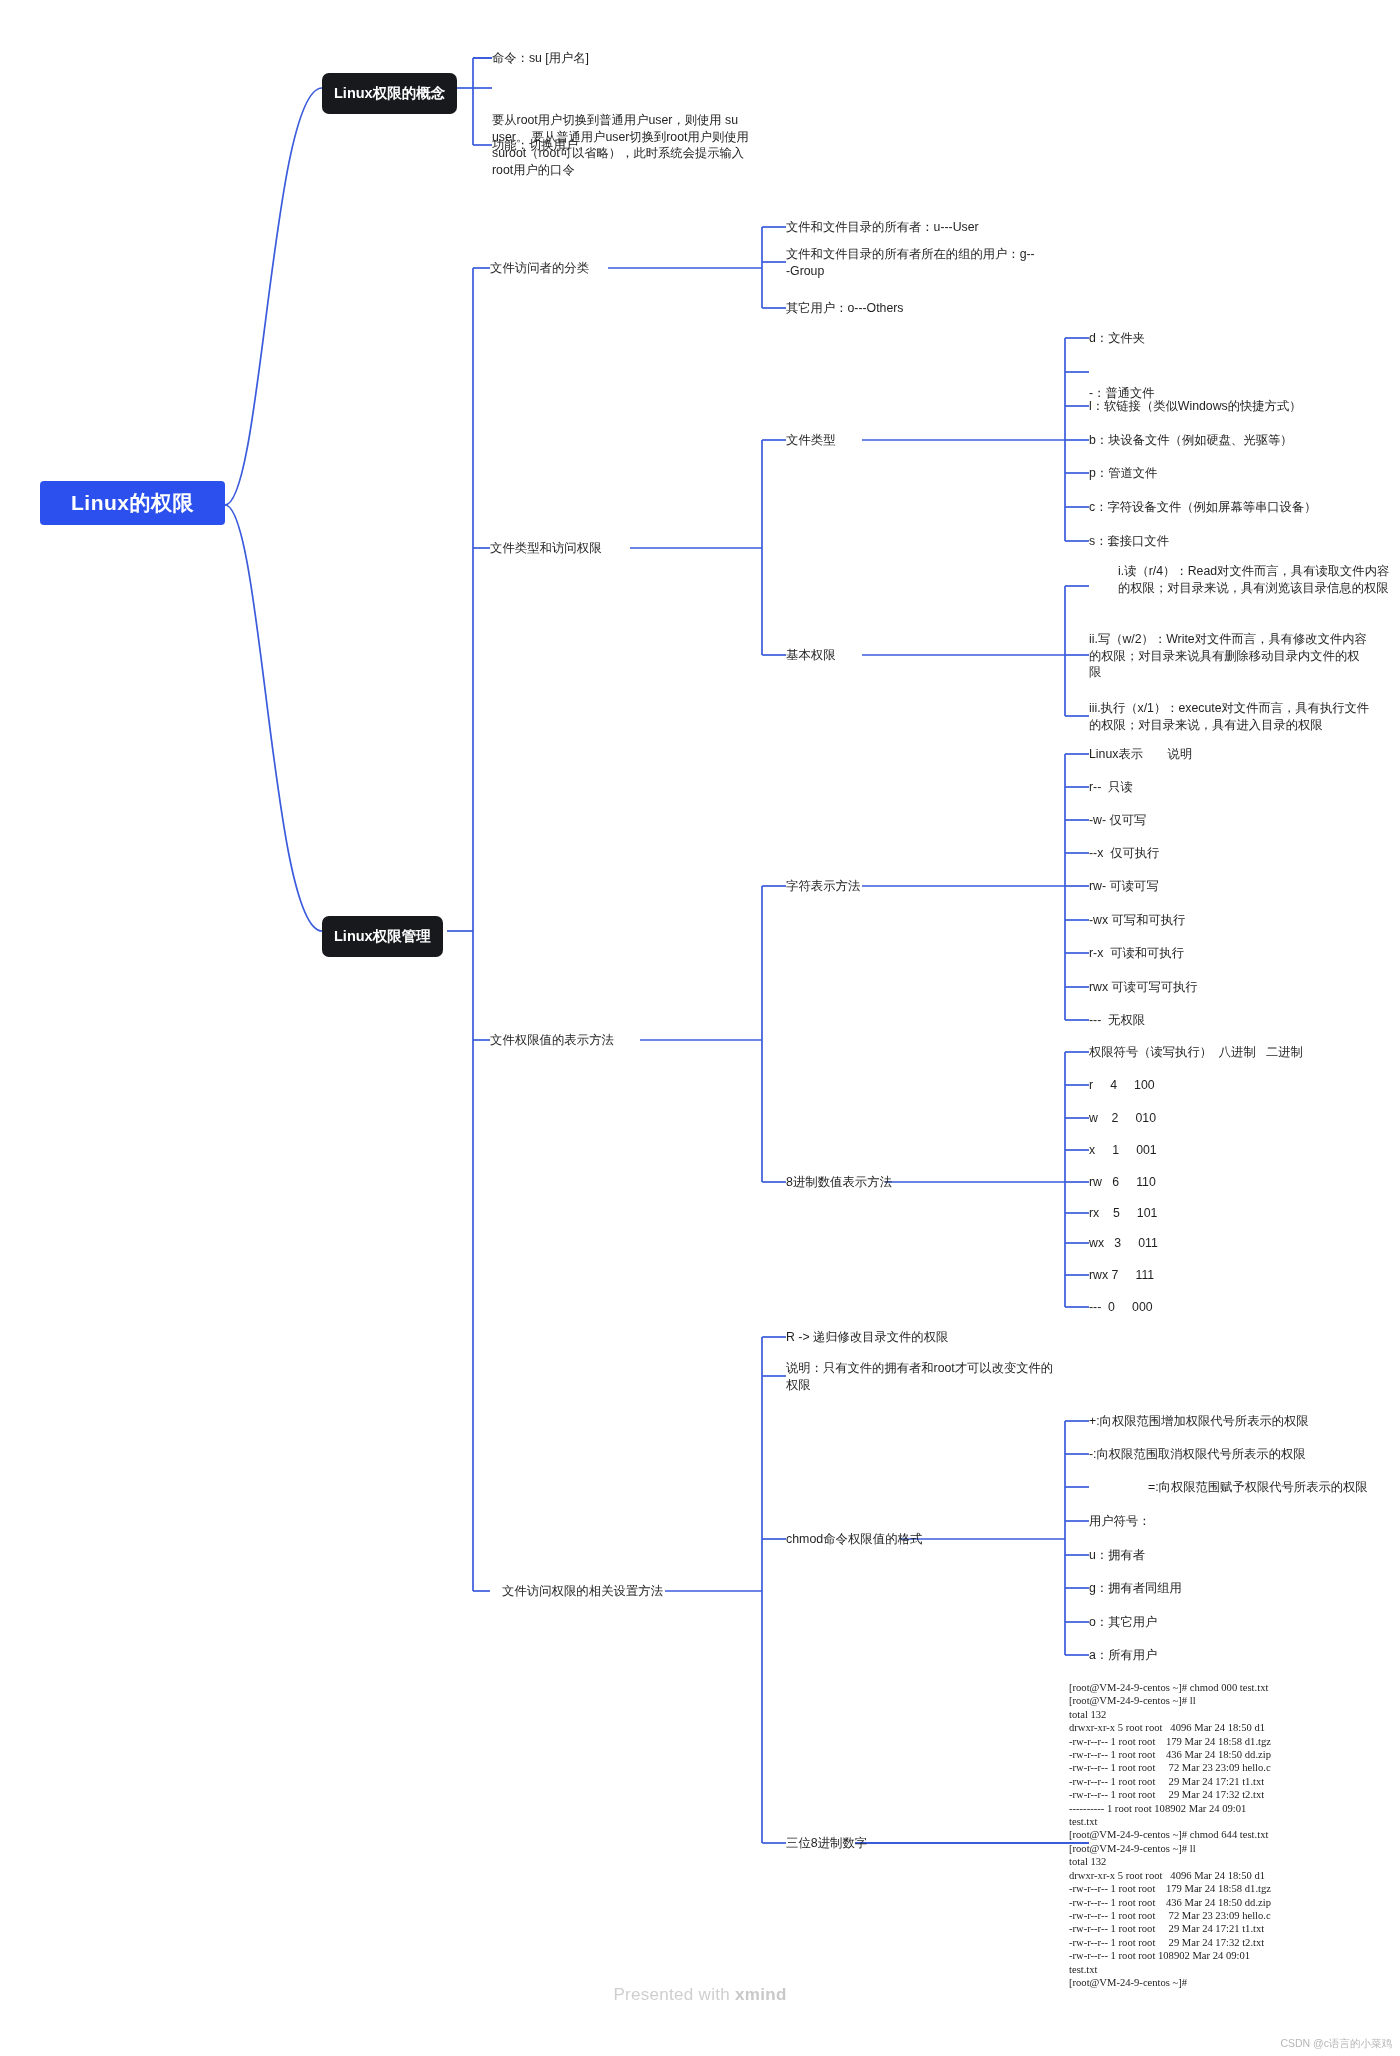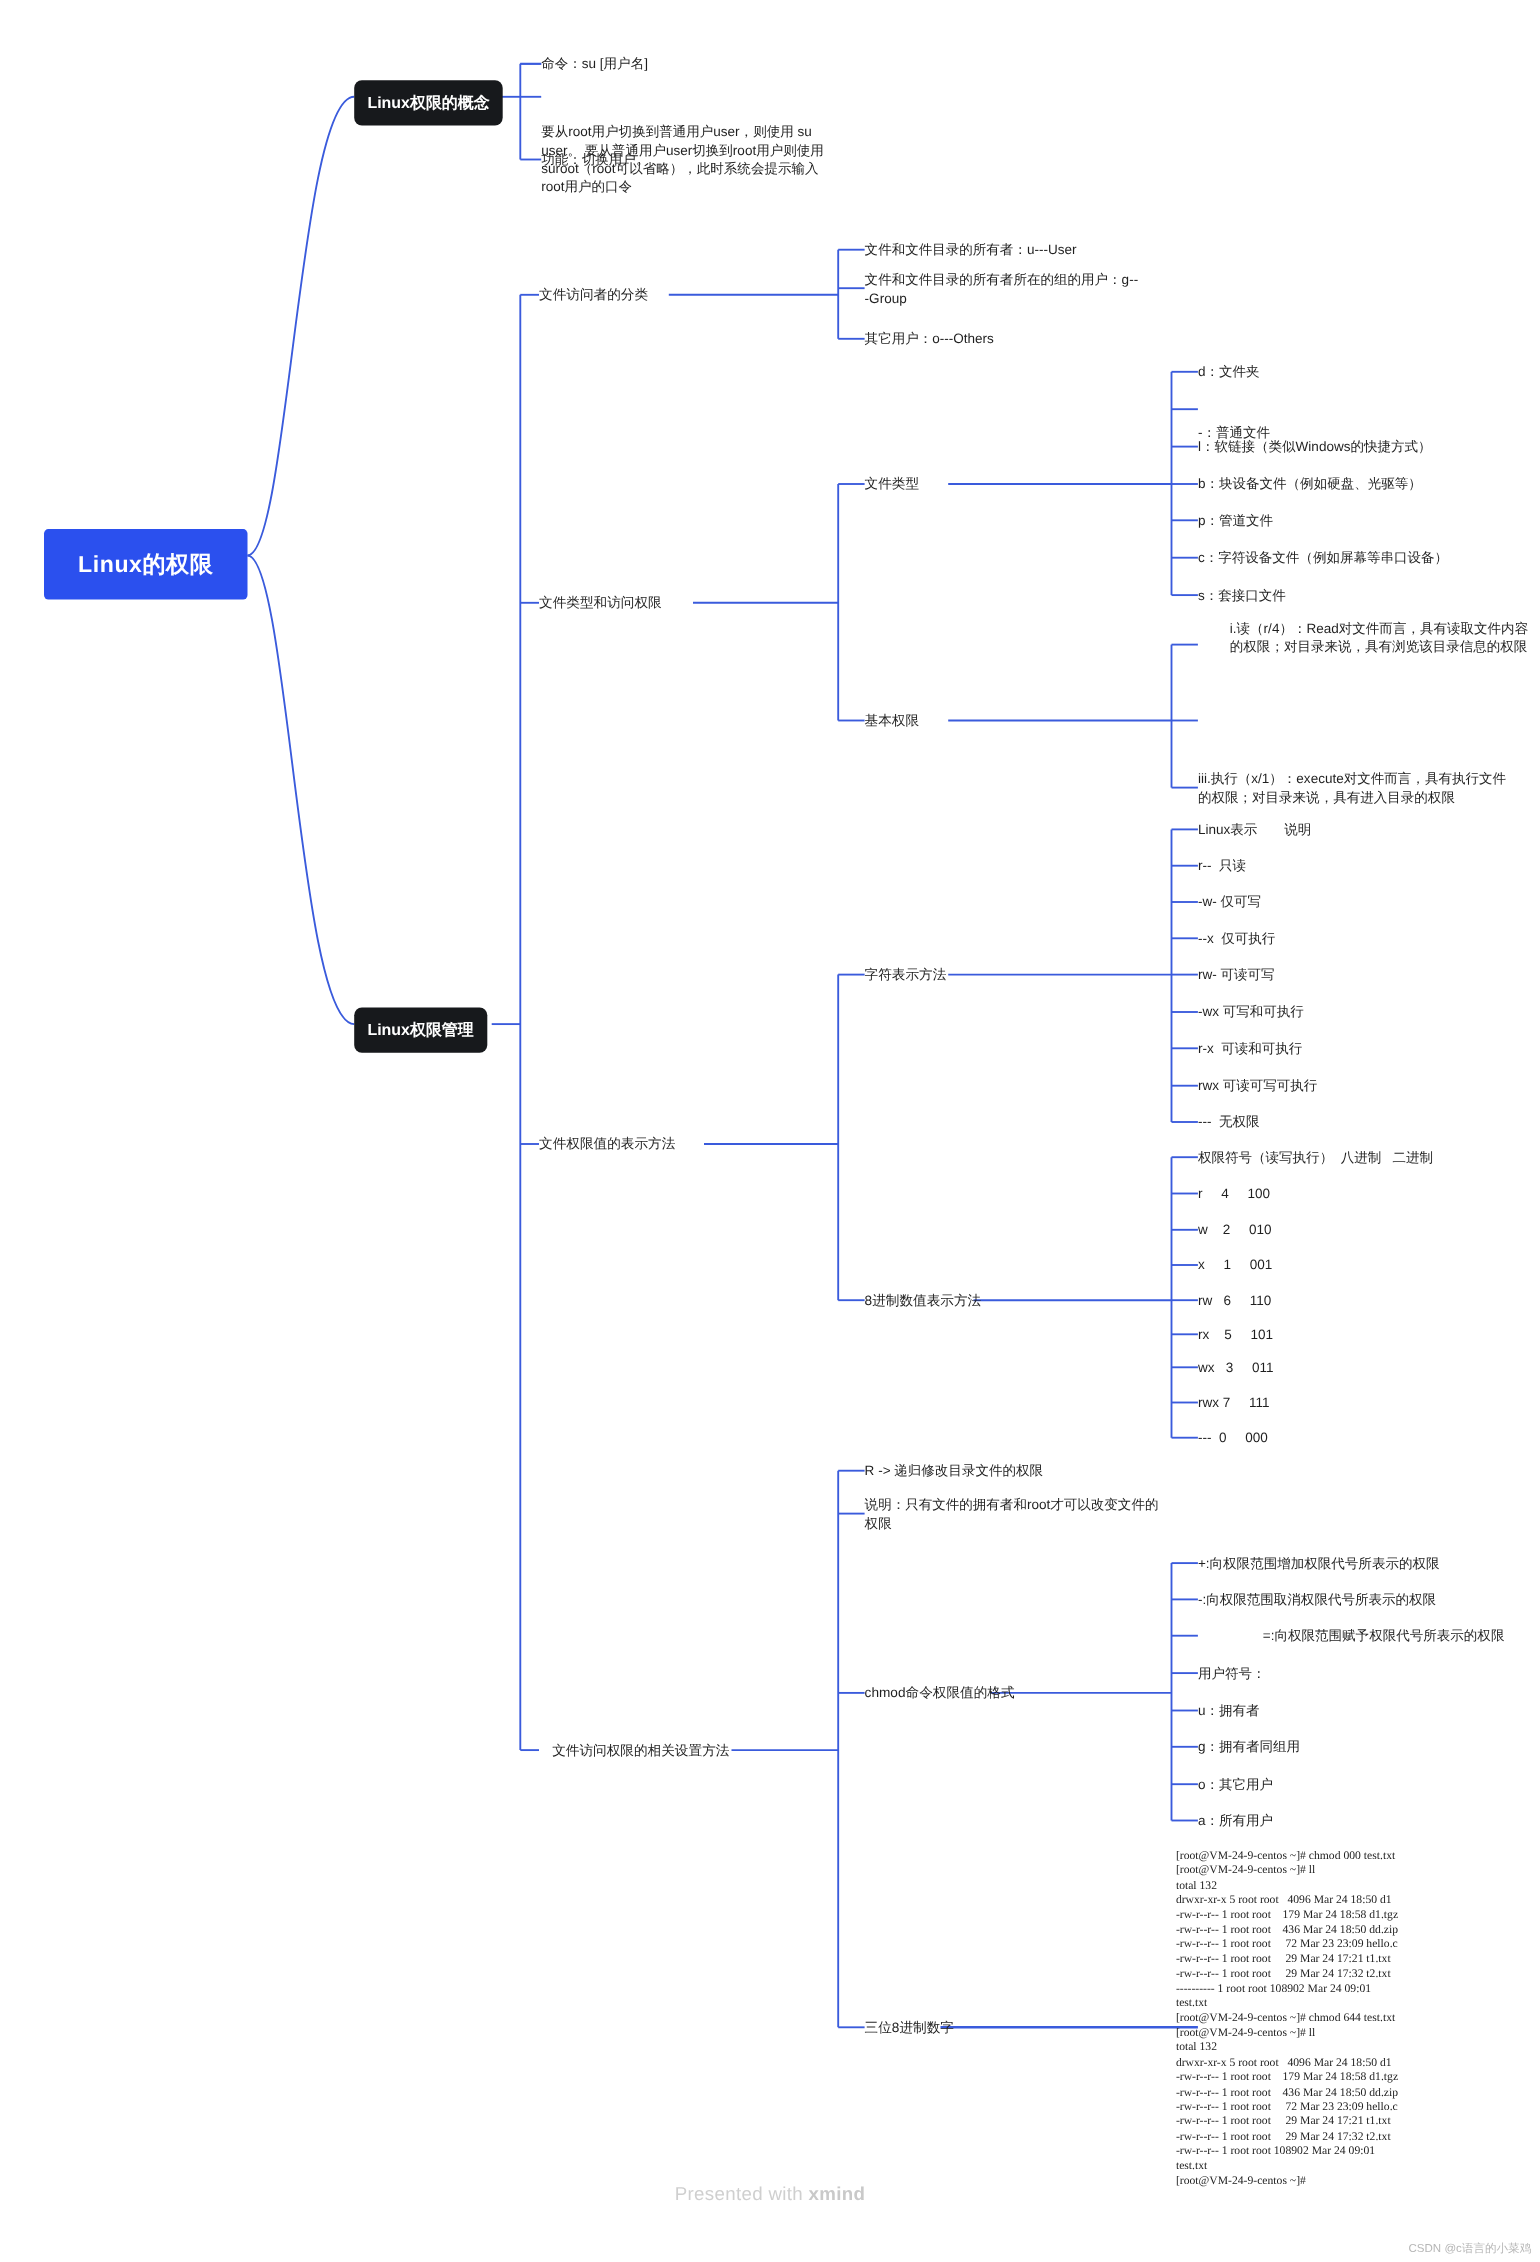--- a/index.html
+++ b/index.html
@@ -22,21 +22,21 @@
     width:1400px;height:2056px;
     pointer-events:none;
   }
   .node{
     position:absolute;
     box-sizing:border-box;
   }
   
   .root-node{
     left:40px; top:481px;
-    width:185px; height:64px;
+    width:185px; height:44px;
     background:#2b50ee;
     border-radius:4px;
     display:flex;align-items:center;justify-content:center;
     color:#ffffff;
     font-size:21px;
     font-weight:700;
     letter-spacing:.5px;
   }
   
   .pill{
@@ -221,20 +221,21 @@
 
   <div class="t" style="left:1089px;top:330px;">d：文件夹</div>
   <div class="t" style="left:1089px;top:364px;margin-top:21px;">-：普通文件</div>
   <div class="t" style="left:1089px;top:398px;">l：软链接（类似Windows的快捷方式）</div>
   <div class="t" style="left:1089px;top:432px;">b：块设备文件（例如硬盘、光驱等）</div>
   <div class="t" style="left:1089px;top:465px;text-align:center;">p：管道文件</div>
   <div class="t" style="left:1089px;top:499px;">c：字符设备文件（例如屏幕等串口设备）</div>
   <div class="t" style="left:1089px;top:533px;">s：套接口文件</div>
 
   <div class="t" style="left:1118px;top:563px;width:280px;">i.读（r/4）：Read对文件而言，具有读取文件内容的权限；对目录来说，具有浏览该目录信息的权限</div>
+  <div class="t" style="left:1089px;top:631px;width:280px;">ii.写（w/2）：Write对文件而言，具有修改文件内容的权限；对目录来说具有删除移动目录内文件的权限</div>
   <div class="t" style="left:1089px;top:700px;width:290px;">iii.执行（x/1）：execute对文件而言，具有执行文件的权限；对目录来说，具有进入目录的权限</div>
 
   <div class="t mid" style="left:786px;top:878px;">字符表示方法</div>
   <div class="t mid" style="left:786px;top:1174px;">8进制数值表示方法</div>
 
   <div class="t" style="left:1089px;top:746px;">Linux表示　　说明</div>
   <div class="t" style="left:1089px;top:779px;">r--  只读</div>
   <div class="t" style="left:1089px;top:812px;">-w- 仅可写</div>
   <div class="t" style="left:1089px;top:845px;">--x  仅可执行</div>
   <div class="t" style="left:1089px;top:878px;">rw- 可读可写</div>

